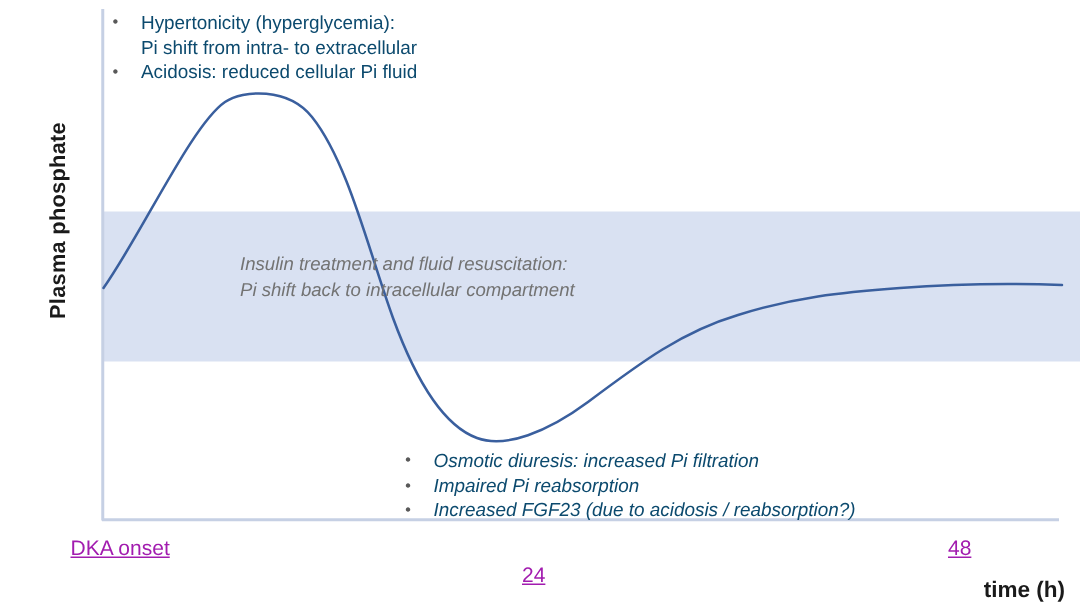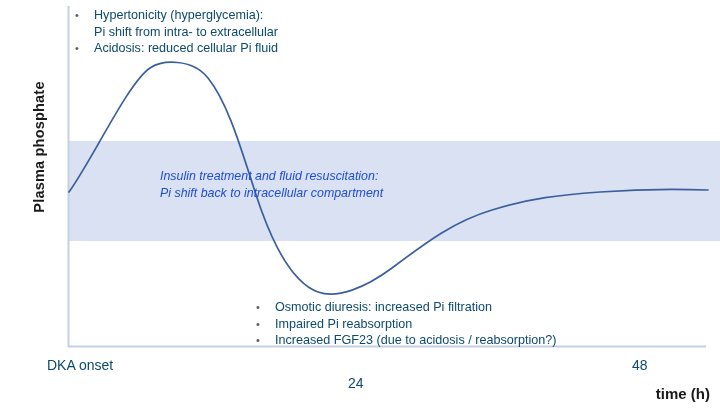--- a/index.html
+++ b/index.html
@@ -39,22 +39,23 @@
     font-weight: bold;
     color: #1a1a1a;
     letter-spacing: 0.2px;
     white-space: nowrap;
   }
 
   
   .x-tick {
     position: absolute;
     font-size: 14px;
-    color: #0c4a6e;
+    color: #a21caf;
     white-space: nowrap;
+    text-decoration: underline;
   }
   #x-tick-0 { left: 47px;  top: 357px; }
   #x-tick-1 { left: 348px; top: 375px; }
   #x-tick-2 { left: 632px; top: 357px; }
 
   #x-axis-title {
     position: absolute;
     left: 560px;
     top: 385px;
     width: 150px;
@@ -86,30 +87,30 @@
     font-size: 11px;
     color: #595959;
   }
   .bullet-sub {
     display: block;
     padding-left: 19px;
     white-space: nowrap;
   }
 
   #top-bullets    { left: 75px;  top: 7px;  }
-  #bottom-bullets { left: 256px; top: 299px; }
+  #bottom-bullets { left: 270px; top: 299px; font-style: italic; }
 
   
   #band-annotation {
     position: absolute;
     left: 160px;
     top: 168px;
     font-size: 12.4px;
     font-style: italic;
-    color: #1d4ed8;
+    color: #737373;
     line-height: 17px;
     white-space: nowrap;
   }
   #band-annotation span { display: block; }
 </style>
 </head>
 <body>
 
 <div id="slide">
 

